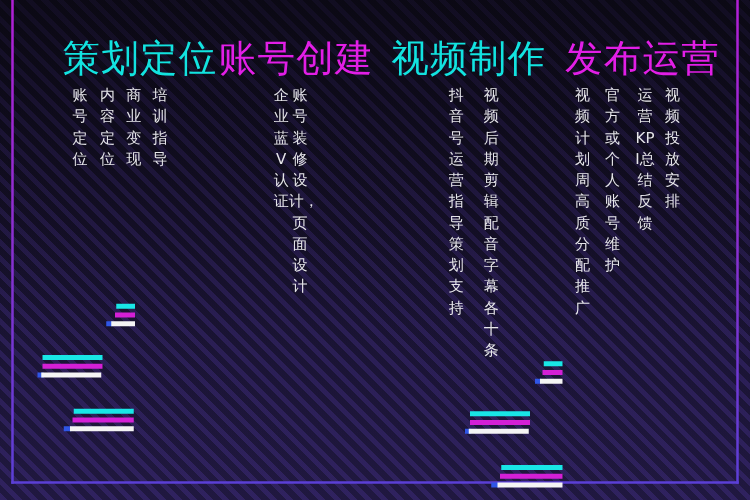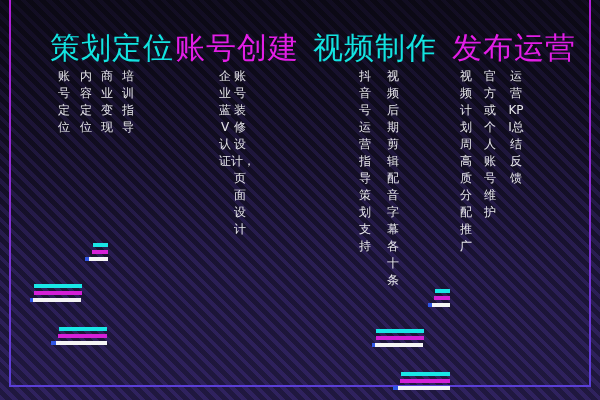--- a/index.html
+++ b/index.html
@@ -106,20 +106,21 @@
   <div class="col" style="left:231px;">账号装修设计，页面设计</div>
 
   <div class="title cyan" style="left:313px;">视频制作</div>
   <div class="col" style="left:356px;">抖音号运营指导策划支持</div>
   <div class="col" style="left:384px;">视频后期剪辑配音字幕各十条</div>
 
   <div class="title magenta" style="left:452px;">发布运营</div>
   <div class="col" style="left:457px;">视频计划周高质分配推广</div>
   <div class="col" style="left:481px;">官方或个人账号维护</div>
   <div class="col" style="left:507px;">运营KPI总结反馈</div>
+  <div class="col" style="left:529px;">视频投放安排</div>
 
   <div class="glitch" style="left:85px; top:242px;">
     <div class="bar cyan" style="left:8px; top:1px; width:15px;"></div>
     <div class="bar magenta" style="left:7px; top:8px; width:16px;"></div>
     <div class="bar blue" style="left:0px; top:15px; width:5px;"></div>
     <div class="bar white" style="left:4px; top:15px; width:19px;"></div>
   </div>
   <div class="glitch" style="left:30px; top:283px;">
     <div class="bar cyan" style="left:4px; top:1px; width:48px;"></div>
     <div class="bar magenta" style="left:4px; top:8px; width:48px;"></div>

